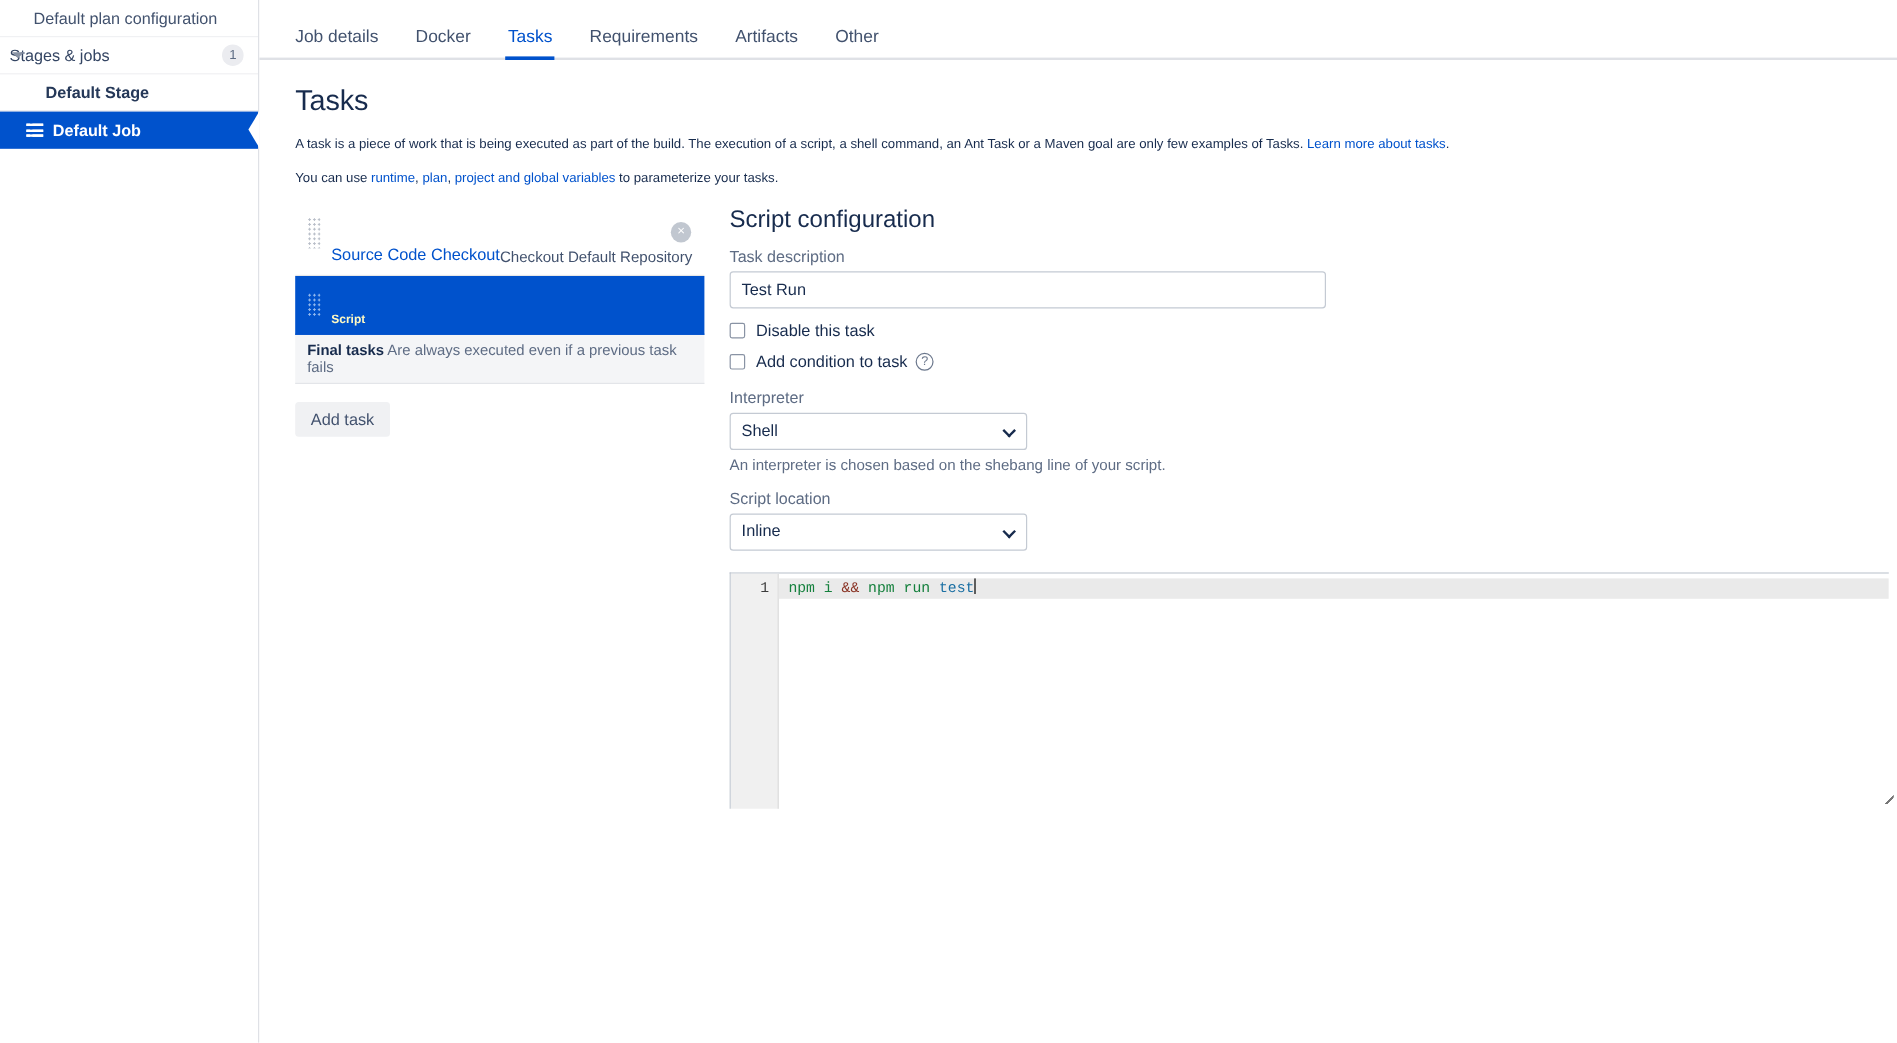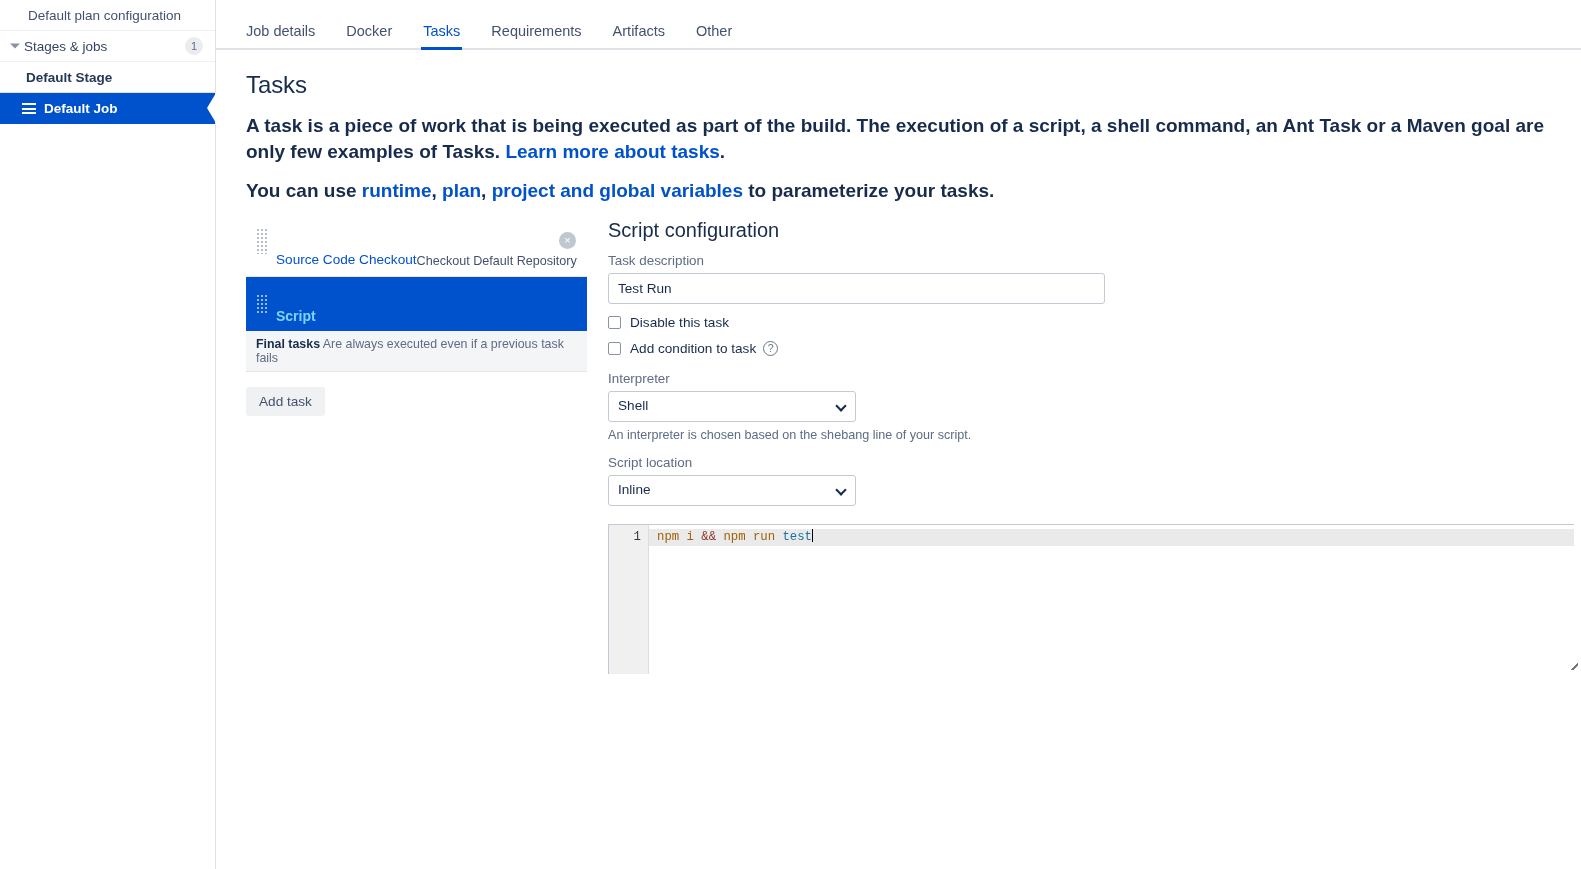--- a/index.html
+++ b/index.html
@@ -25,41 +25,41 @@
     display: flex; align-items: center;
     padding: 0 12px 0 28px;
     font-size: 13.5px;
     color: #344563;
     border-bottom: 1px solid #f0f1f3;
     position: relative;
     cursor: pointer;
     white-space: nowrap;
   }
   .sb-row.plan-config { color: #42526E; }
-  .sb-row.stages { padding-left: 24px; }
+  .sb-row.stages { padding-left: 8px; }
   .sb-caret {
     position: absolute; left: 10px; top: 50%;
     transform: translateY(-50%);
     width: 0; height: 0;
     border-left: 5px solid transparent;
     border-right: 5px solid transparent;
     border-top: 5px solid #8993a4;
   }
   .sb-badge {
     margin-left: auto;
     background: #ebecf0;
     color: #5e6c84;
     border-radius: 50%;
     width: 18px; height: 18px;
     font-size: 11px;
     display: flex; align-items: center; justify-content: center;
   }
   .sb-row.stage-name {
     font-weight: bold; color: #253858;
-    padding-left: 26px;
+    padding-left: 38px;
     border-bottom: 1px solid #dfe1e6;
   }
   .sb-row.job-active {
     background: #0052CC;
     color: #ffffff;
     font-weight: bold;
     padding-left: 22px;
     border-bottom: none;
   }
   .sb-row.job-active::after {
@@ -113,22 +113,22 @@
   }
 
   .content { padding: 14px 30px 0 30px; }
   h1.page-title {
     font-size: 24px; font-weight: normal;
     color: #172B4D;
     margin: 7px 0 14px 0;
     letter-spacing: -0.1px;
   }
   .desc {
-    font-size: 19px; color: #172B4D;
-    margin: 0 0 14px 0; line-height: 1.35; font-weight: bold;
+    font-size: 11px; color: #172B4D;
+    margin: 0 0 14px 0; line-height: 1.35;
   }
   .desc a, .link { color: #0052CC; text-decoration: none; cursor: pointer; }
 
   .split { display: flex; margin-top: 15px; }
 
   
   .tasklist { width: 341px; min-width: 341px; }
   .task-item {
     position: relative;
     display: flex; align-items: flex-start;
@@ -155,21 +155,21 @@
     background-position: 0 0;
     opacity: 0.95;
   }
   .task-item.selected .grip {
     background-image: radial-gradient(#9dc0f0 0.9px, transparent 1px);
     height: 20px; margin-top: 0;
   }
   .task-body { display: flex; flex-direction: row; line-height: 1.3; margin-top: 25px; }
   .task-title { font-size: 13.6px; color: #0052CC; }
   .task-sub { font-size: 12.6px; color: #42526E; margin-top: 2px; text-align: center; }
-  .task-item.selected .task-title { color: #7dd3fc; font-weight: bold; font-size: 14px; }
+  .task-item.selected .task-title { color: #fef9c3; font-weight: bold; font-size: 10px; }
   .task-close {
     position: absolute; right: 11px; top: 13px;
     width: 17px; height: 17px; border-radius: 50%;
     background: #c1c7d0; color: #ffffff;
     display: flex; align-items: center; justify-content: center;
     font-size: 11px; line-height: 1; cursor: pointer;
     font-family: "Liberation Sans", sans-serif;
   }
   .final-bar {
     background: #f4f5f7;
@@ -296,21 +296,21 @@
   .code-line {
     background: #eaeaea;
     height: 17px;
     line-height: 17px;
     padding: 0 0 0 8px;
     margin-top: 4px;
     font-family: "Liberation Mono", monospace;
     font-size: 12.3px;
     white-space: pre;
   }
-  .code-line .t-cmd { color: #a16207; }
+  .code-line .t-cmd { color: #15803d; }
   .code-line .t-op  { color: #8a3324; }
   .code-line .t-arg { color: #1a6fa3; }
   .caret-bar {
     display: inline-block;
     width: 1px; height: 13px;
     background: #000;
     vertical-align: -2px;
   }
   .resize-grip {
     position: absolute;

